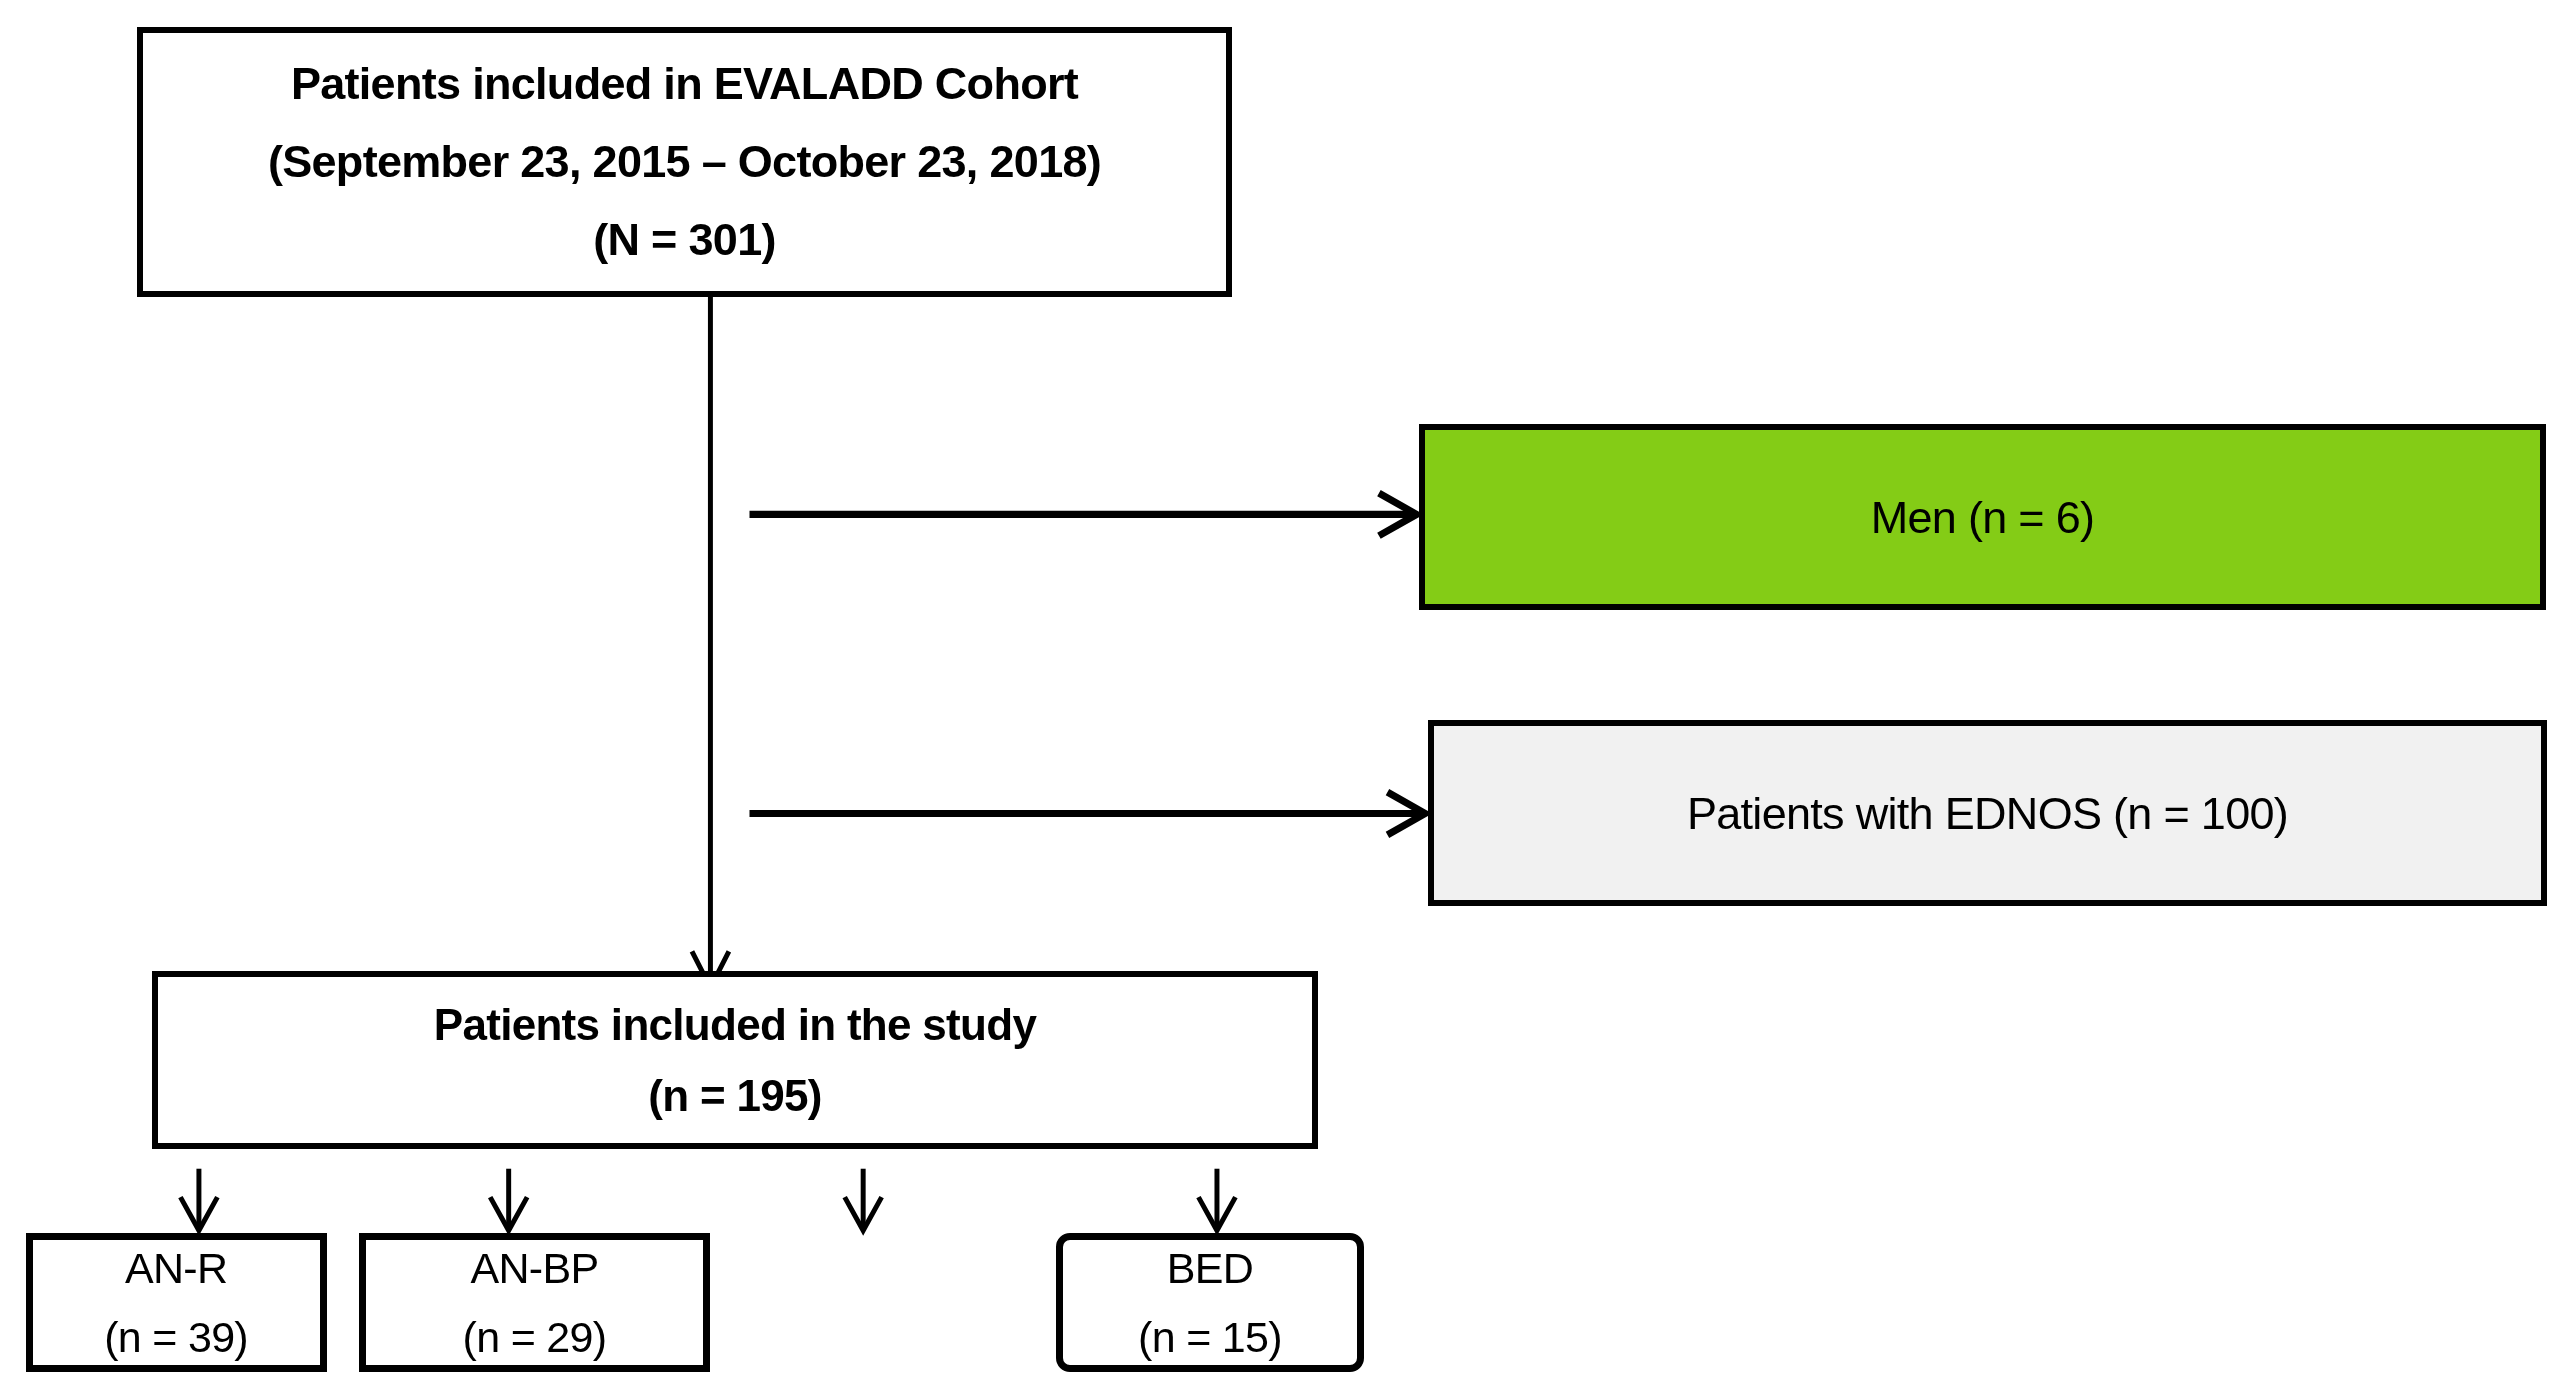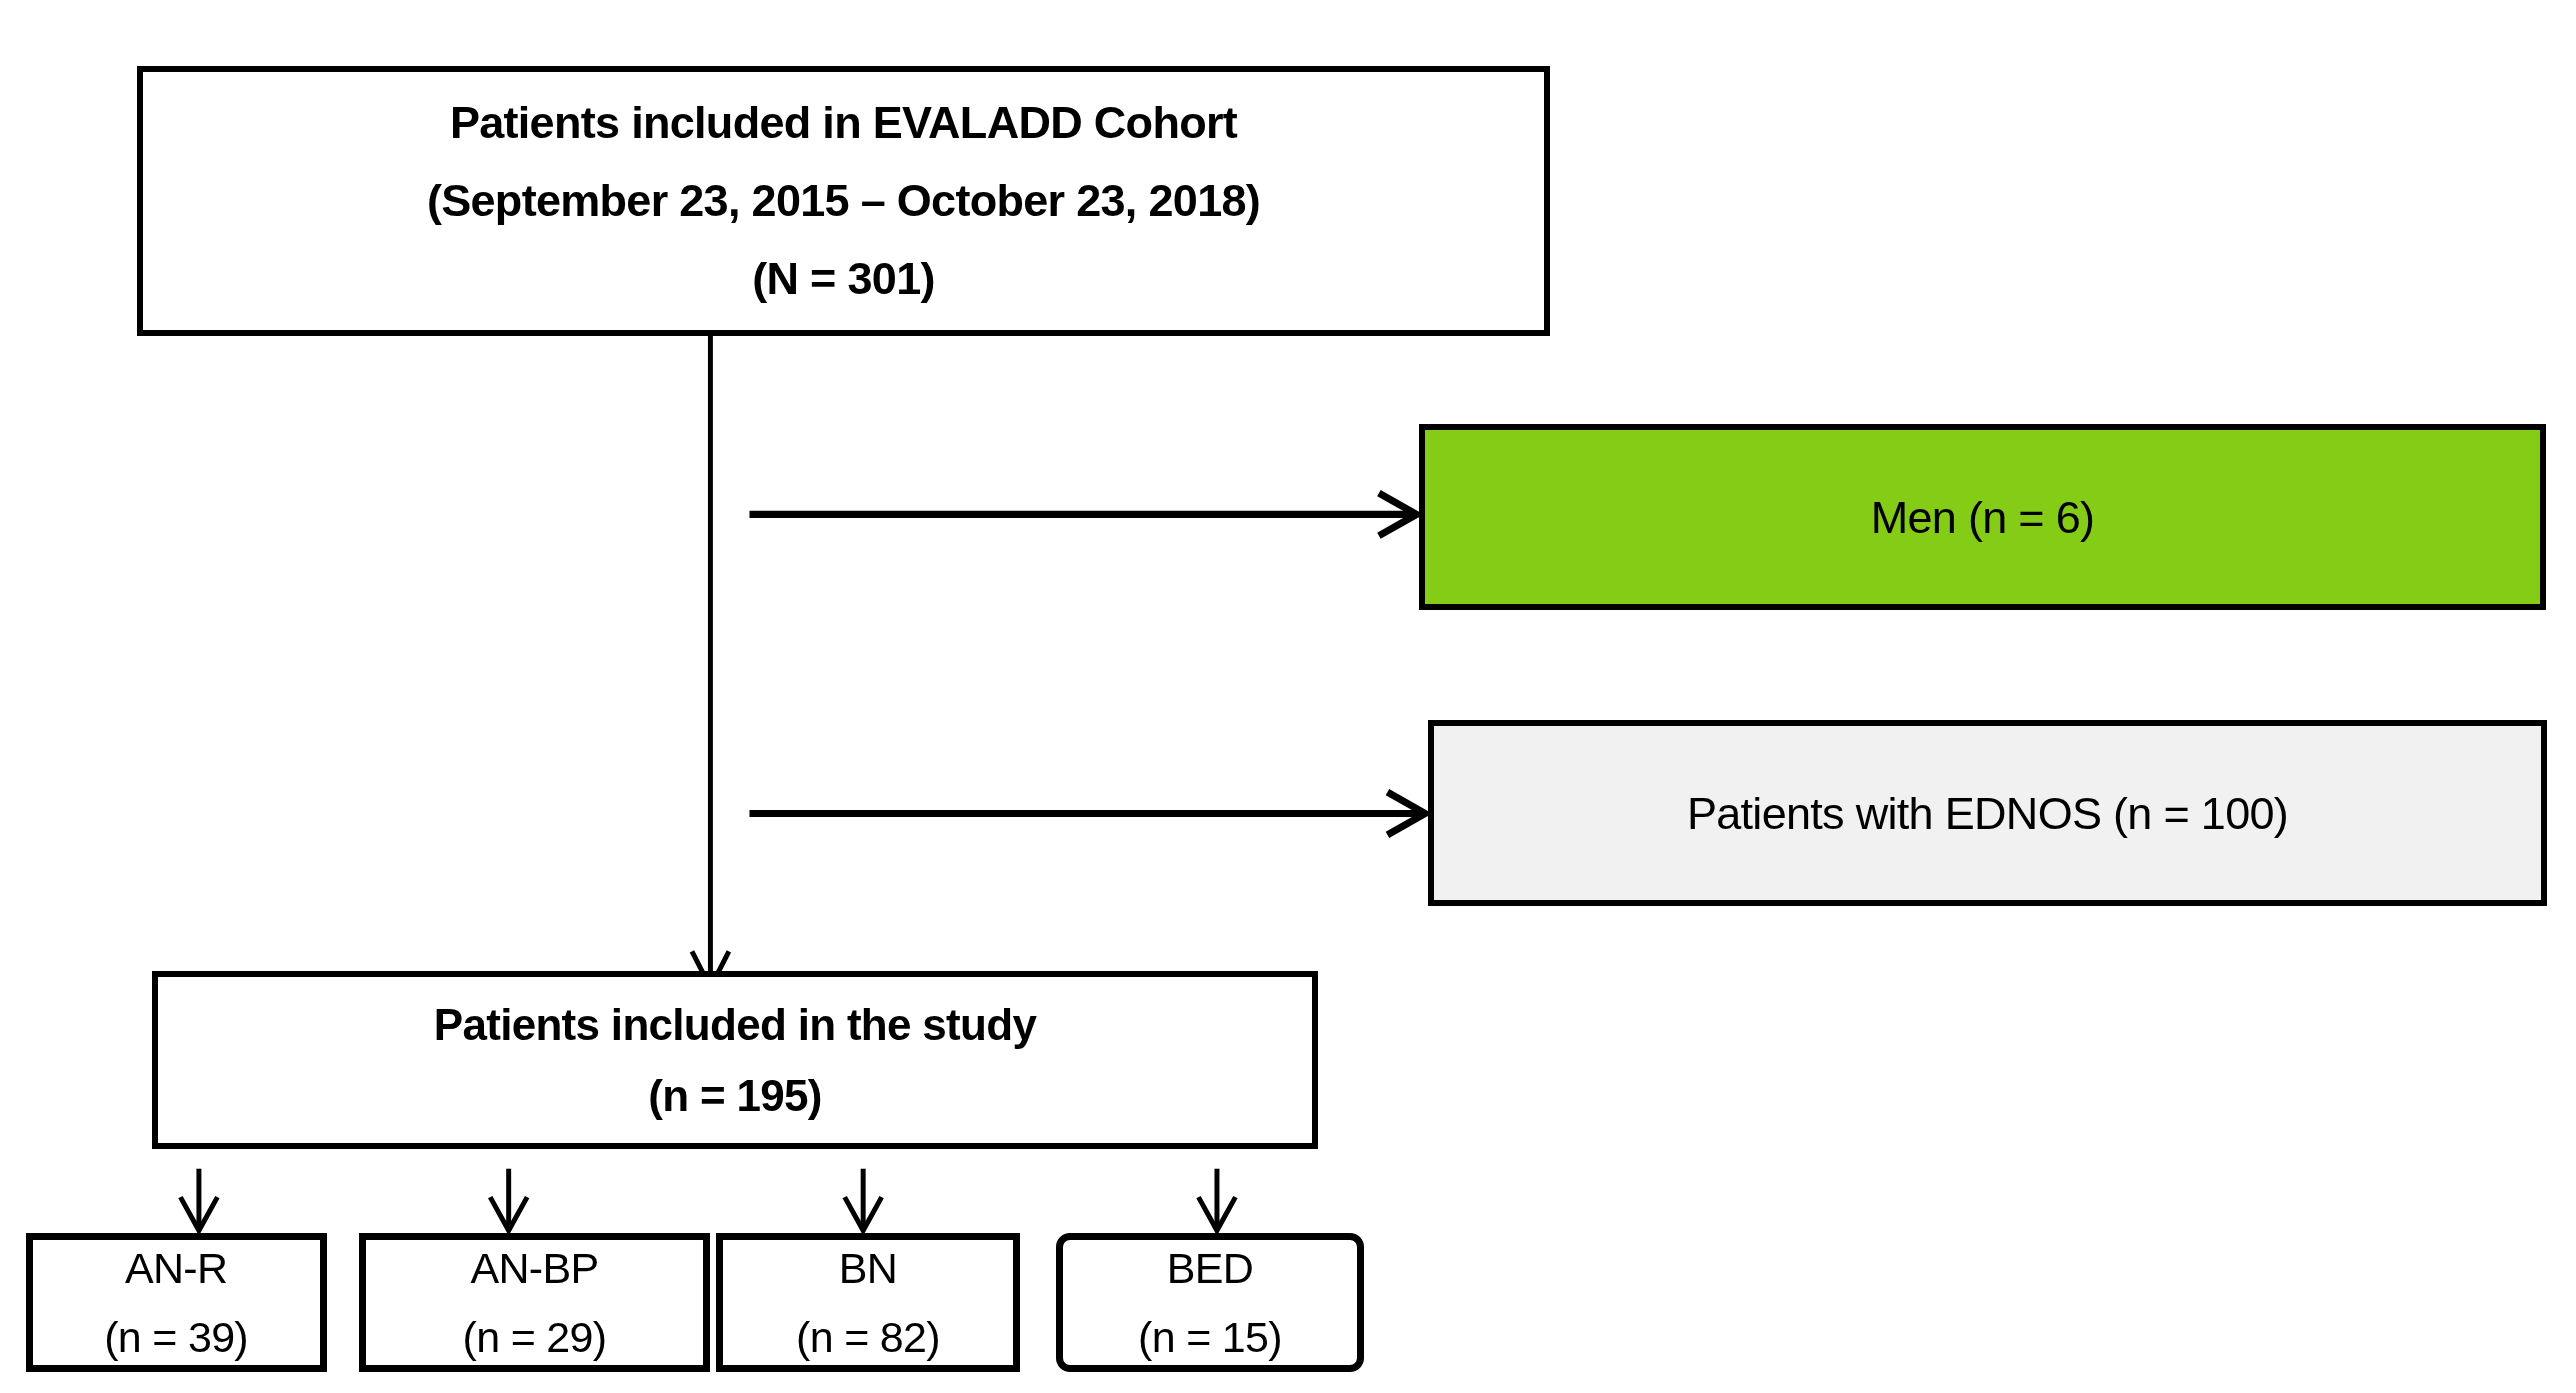--- a/index.html
+++ b/index.html
@@ -32,25 +32,24 @@
     flex-direction: column;
     align-items: center;
     justify-content: center;
     text-align: center;
     letter-spacing: -0.7px;
   }
   .box .ln { white-space: nowrap; }
 
   #cohort-box {
     left: 137px; top: 27px;
-    width: 1413px; height: 270px;
+    width: 1095px; height: 270px;
     font-weight: bold;
     font-size: 45px;
     line-height: 78px;
-    margin-top: 39px;
   }
   #not-eligible-box {
     left: 1387px; top: 112px;
     width: 1159px; height: 190px;
     background: #d9d9d9;
     font-weight: bold;
     font-size: 45px;
     line-height: 57px;
   }
   #men-box {
@@ -151,23 +150,19 @@
   </div>
 
   <div class="box subgroup-box" id="subgroup-0">
     <div class="ln">AN-R</div>
     <div class="ln">(n = 39)</div>
   </div>
   <div class="box subgroup-box" id="subgroup-1">
     <div class="ln">AN-BP</div>
     <div class="ln">(n = 29)</div>
   </div>
-  <div class="box subgroup-box" id="subgroup-2">
-    <div class="ln">BN</div>
-    <div class="ln">(n = 82)</div>
-  </div>
   <div class="box subgroup-box" id="subgroup-3">
     <div class="ln">BED</div>
     <div class="ln">(n = 15)</div>
   </div>
 
 </div>
 
 
 </body></html>

